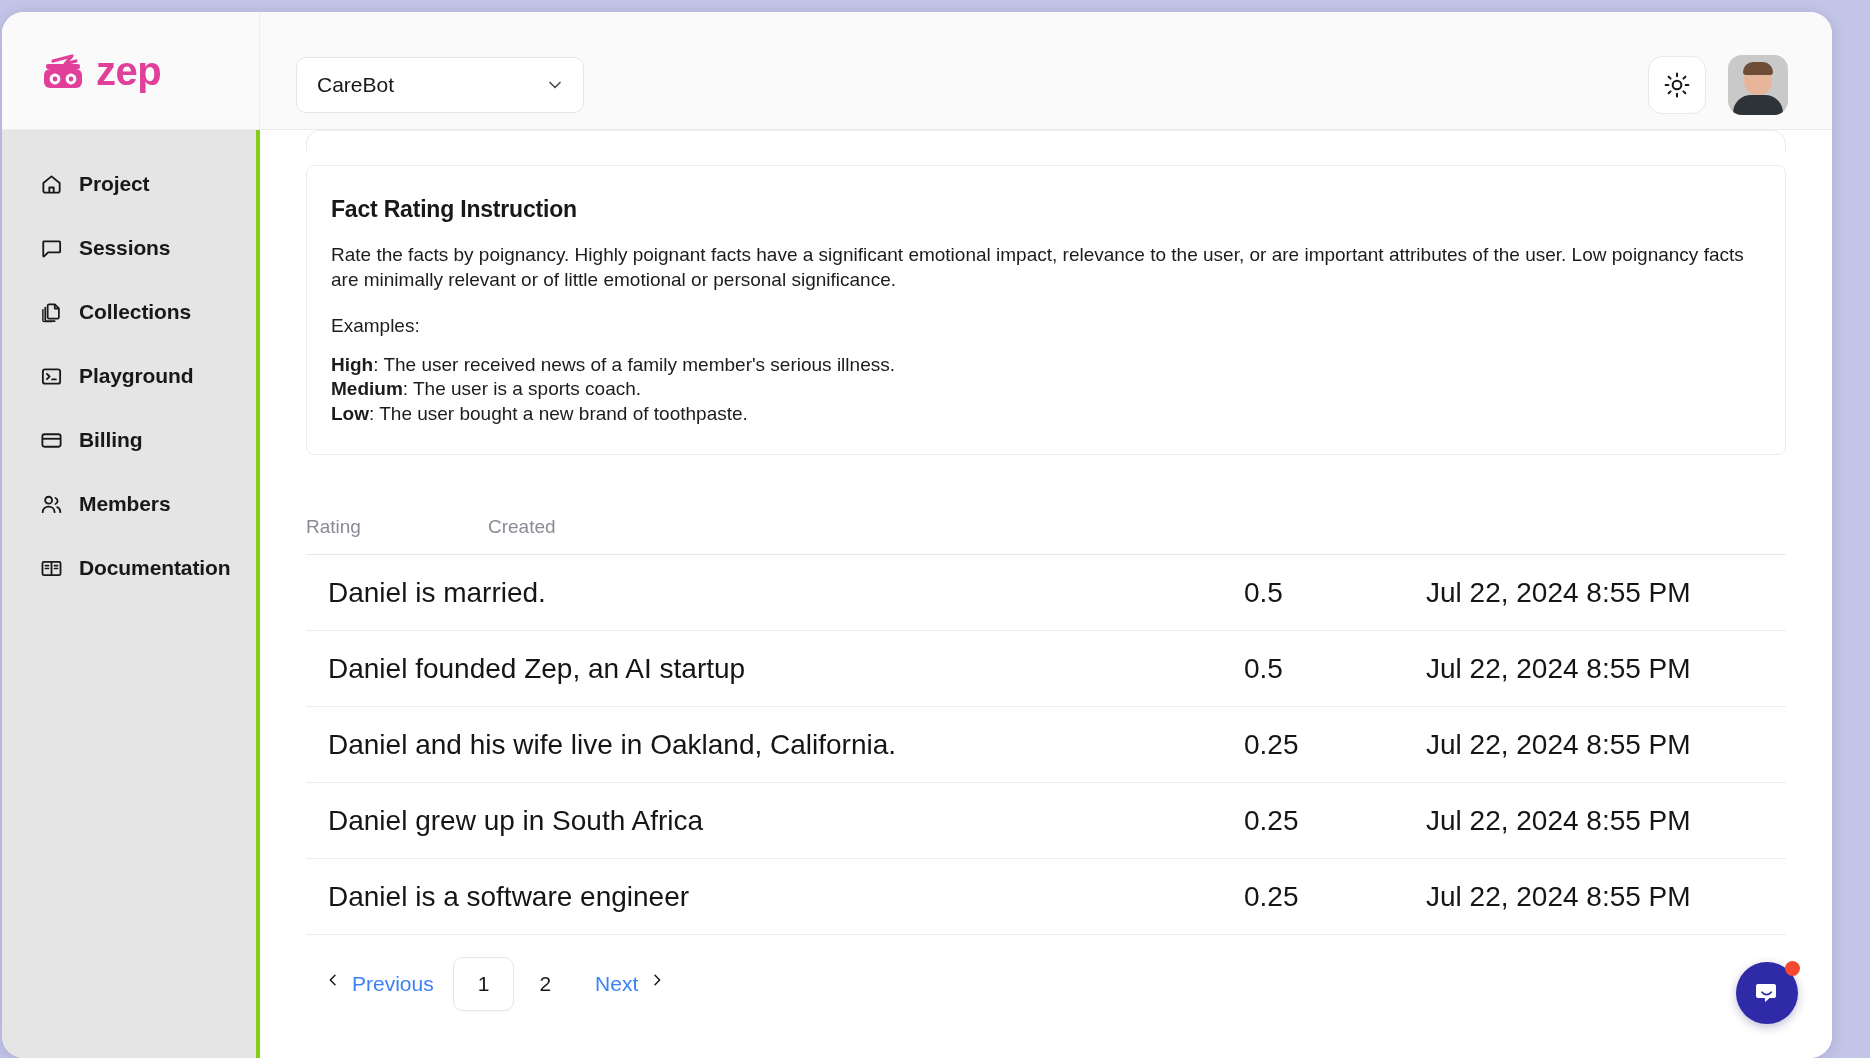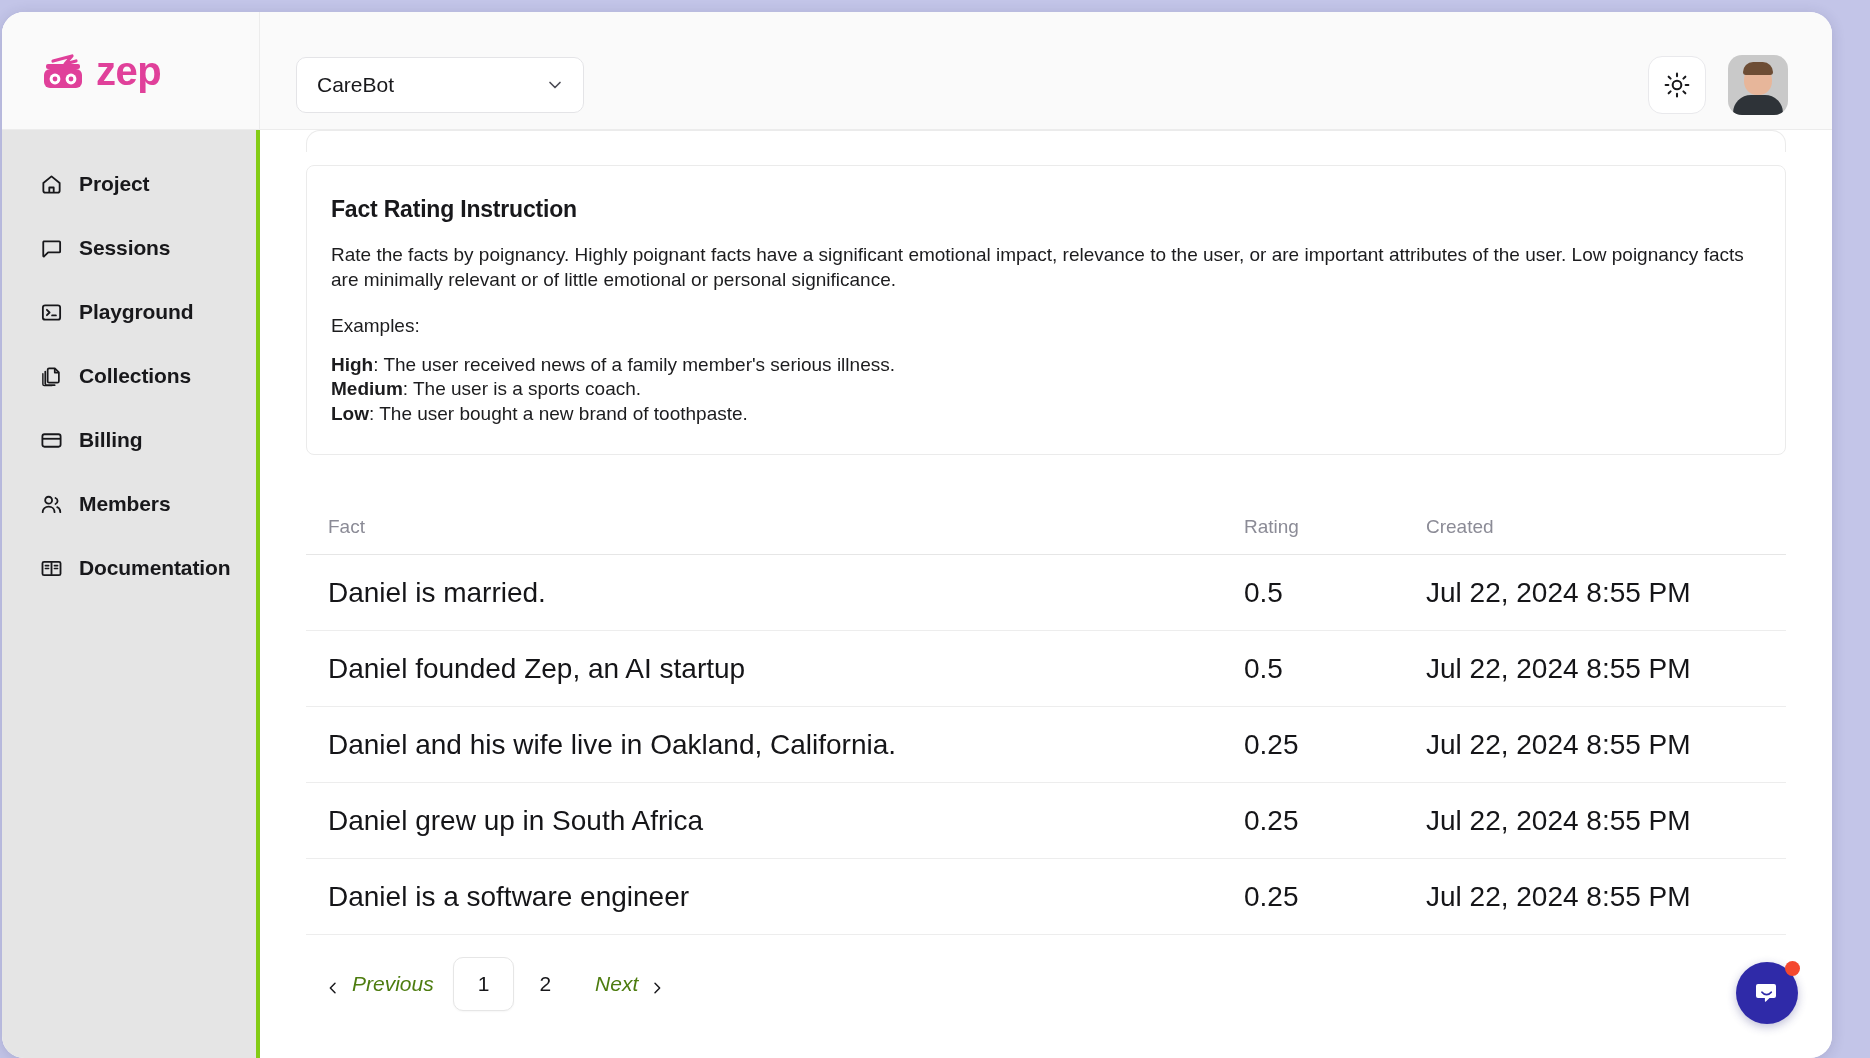--- a/index.html
+++ b/index.html
@@ -200,28 +200,27 @@
   .col-created { width: 360px; flex: 0 0 360px; }
 
   
   .pagination {
     display: flex;
     align-items: center;
     gap: 0;
     margin-top: 22px;
   }
   .page-btn {
-    display: flex; align-items: flex-end; gap: 11px;
-    font-size: 21px; color: #4d7c0f;
+    display: flex; align-items: flex-start; gap: 11px;
+    font-size: 21px; color: #3b82f6;
     padding: 14px 18px;
     cursor: pointer;
     background: transparent;
     border: 1px solid transparent;
     border-radius: 10px;
-    font-style: italic;
   }
   .page-num {
     font-size: 21px; color: #18181b;
     padding: 14px 24px;
     cursor: pointer;
     border: 1px solid transparent;
     border-radius: 10px;
     background: transparent;
   }
   .page-num.active {
@@ -322,35 +321,35 @@
 
       <div class="nav-item">
         <svg class="nav-icon" viewBox="0 0 24 24">
           <path d="M4 4.5h16a1 1 0 0 1 1 1v9.5a1 1 0 0 1-1 1H8.5L4.2 20.3a.5.5 0 0 1-.8-.4V5.5a1 1 0 0 1 .6-1z" fill="none" stroke="#18181b" stroke-width="1.9" stroke-linejoin="round"></path>
         </svg>
         <span class="nav-label">Sessions</span>
       </div>
 
       <div class="nav-item">
         <svg class="nav-icon" viewBox="0 0 24 24">
-          <rect x="3" y="4.5" width="18" height="15" rx="2.4" fill="none" stroke="#18181b" stroke-width="1.9"></rect>
-          <path d="M7.2 9.2l2.8 2.8-2.8 2.8" fill="none" stroke="#18181b" stroke-width="1.9" stroke-linecap="round" stroke-linejoin="round"></path>
-          <line x1="12.6" y1="15" x2="16.6" y2="15" stroke="#18181b" stroke-width="1.9" stroke-linecap="round"></line>
-        </svg>
-        <span class="nav-label">Playground</span>
-      </div>
-
-      <div class="nav-item">
-        <svg class="nav-icon" viewBox="0 0 24 24">
           <path d="M9.5 3.5h6l4.2 4.2v9.3a1.5 1.5 0 0 1-1.5 1.5h-8.7A1.5 1.5 0 0 1 8 17V5a1.5 1.5 0 0 1 1.5-1.5z" fill="none" stroke="#18181b" stroke-width="1.8" stroke-linejoin="round"></path>
           <path d="M15.4 3.6v4.3h4.2" fill="none" stroke="#18181b" stroke-width="1.8" stroke-linejoin="round"></path>
           <path d="M5.5 6.8v12.7a1.5 1.5 0 0 0 1.5 1.5h8.3" fill="none" stroke="#18181b" stroke-width="1.8" stroke-linecap="round"></path>
           <path d="M3 9v11a1.5 1.5 0 0 0 1.5 1.5h8" fill="none" stroke="#18181b" stroke-width="1.5" stroke-linecap="round"></path>
         </svg>
         <span class="nav-label">Collections</span>
+      </div>
+
+      <div class="nav-item">
+        <svg class="nav-icon" viewBox="0 0 24 24">
+          <rect x="3" y="4.5" width="18" height="15" rx="2.4" fill="none" stroke="#18181b" stroke-width="1.9"></rect>
+          <path d="M7.2 9.2l2.8 2.8-2.8 2.8" fill="none" stroke="#18181b" stroke-width="1.9" stroke-linecap="round" stroke-linejoin="round"></path>
+          <line x1="12.6" y1="15" x2="16.6" y2="15" stroke="#18181b" stroke-width="1.9" stroke-linecap="round"></line>
+        </svg>
+        <span class="nav-label">Playground</span>
       </div>
 
 
       <div class="nav-item">
         <svg class="nav-icon" viewBox="0 0 24 24">
           <rect x="2.5" y="5.5" width="19" height="13" rx="2.2" fill="none" stroke="#18181b" stroke-width="1.9"></rect>
           <line x1="2.5" y1="10.2" x2="21.5" y2="10.2" stroke="#18181b" stroke-width="1.9"></line>
         </svg>
         <span class="nav-label">Billing</span>
       </div>
@@ -396,21 +395,20 @@
           <b>Medium</b><span>: The user is a sports coach.</span>
         </div>
         <div class="fri-line">
           <b>Low</b><span>: The user bought a new brand of toothpaste.</span>
         </div>
       </section>
 
       <div class="facts-table">
 
         <div class="ft-row ft-head">
-          <div class="ft-cell col-fact">Fact</div>
           <div class="ft-cell col-rating">Rating</div>
           <div class="ft-cell col-created">Created</div>
         </div>
 
         <div class="ft-row ft-body-row">
           <div class="ft-cell col-fact">Daniel is married.</div>
           <div class="ft-cell col-rating">0.5</div>
           <div class="ft-cell col-created">Jul 22, 2024 8:55 PM</div>
         </div>
 

